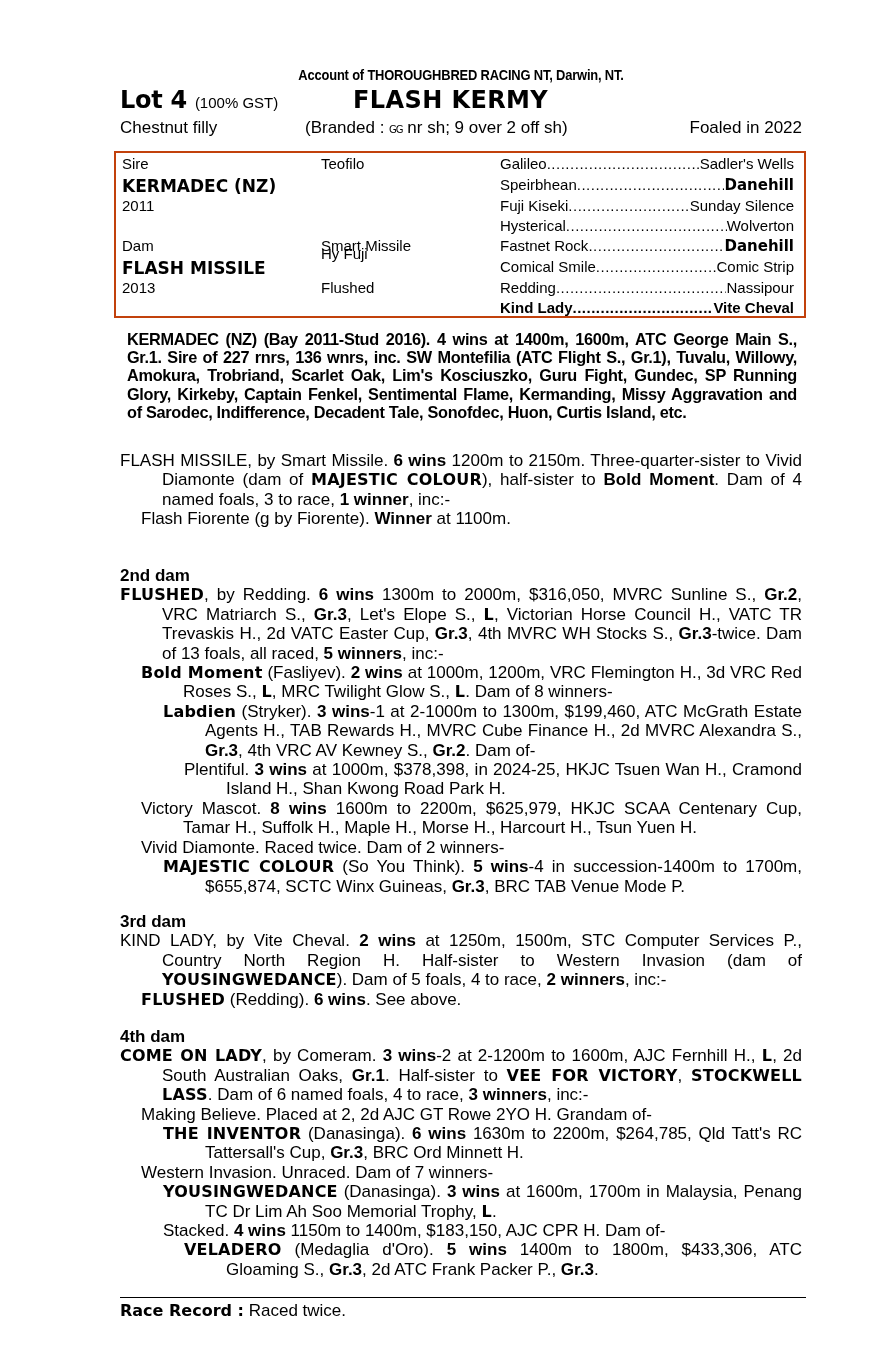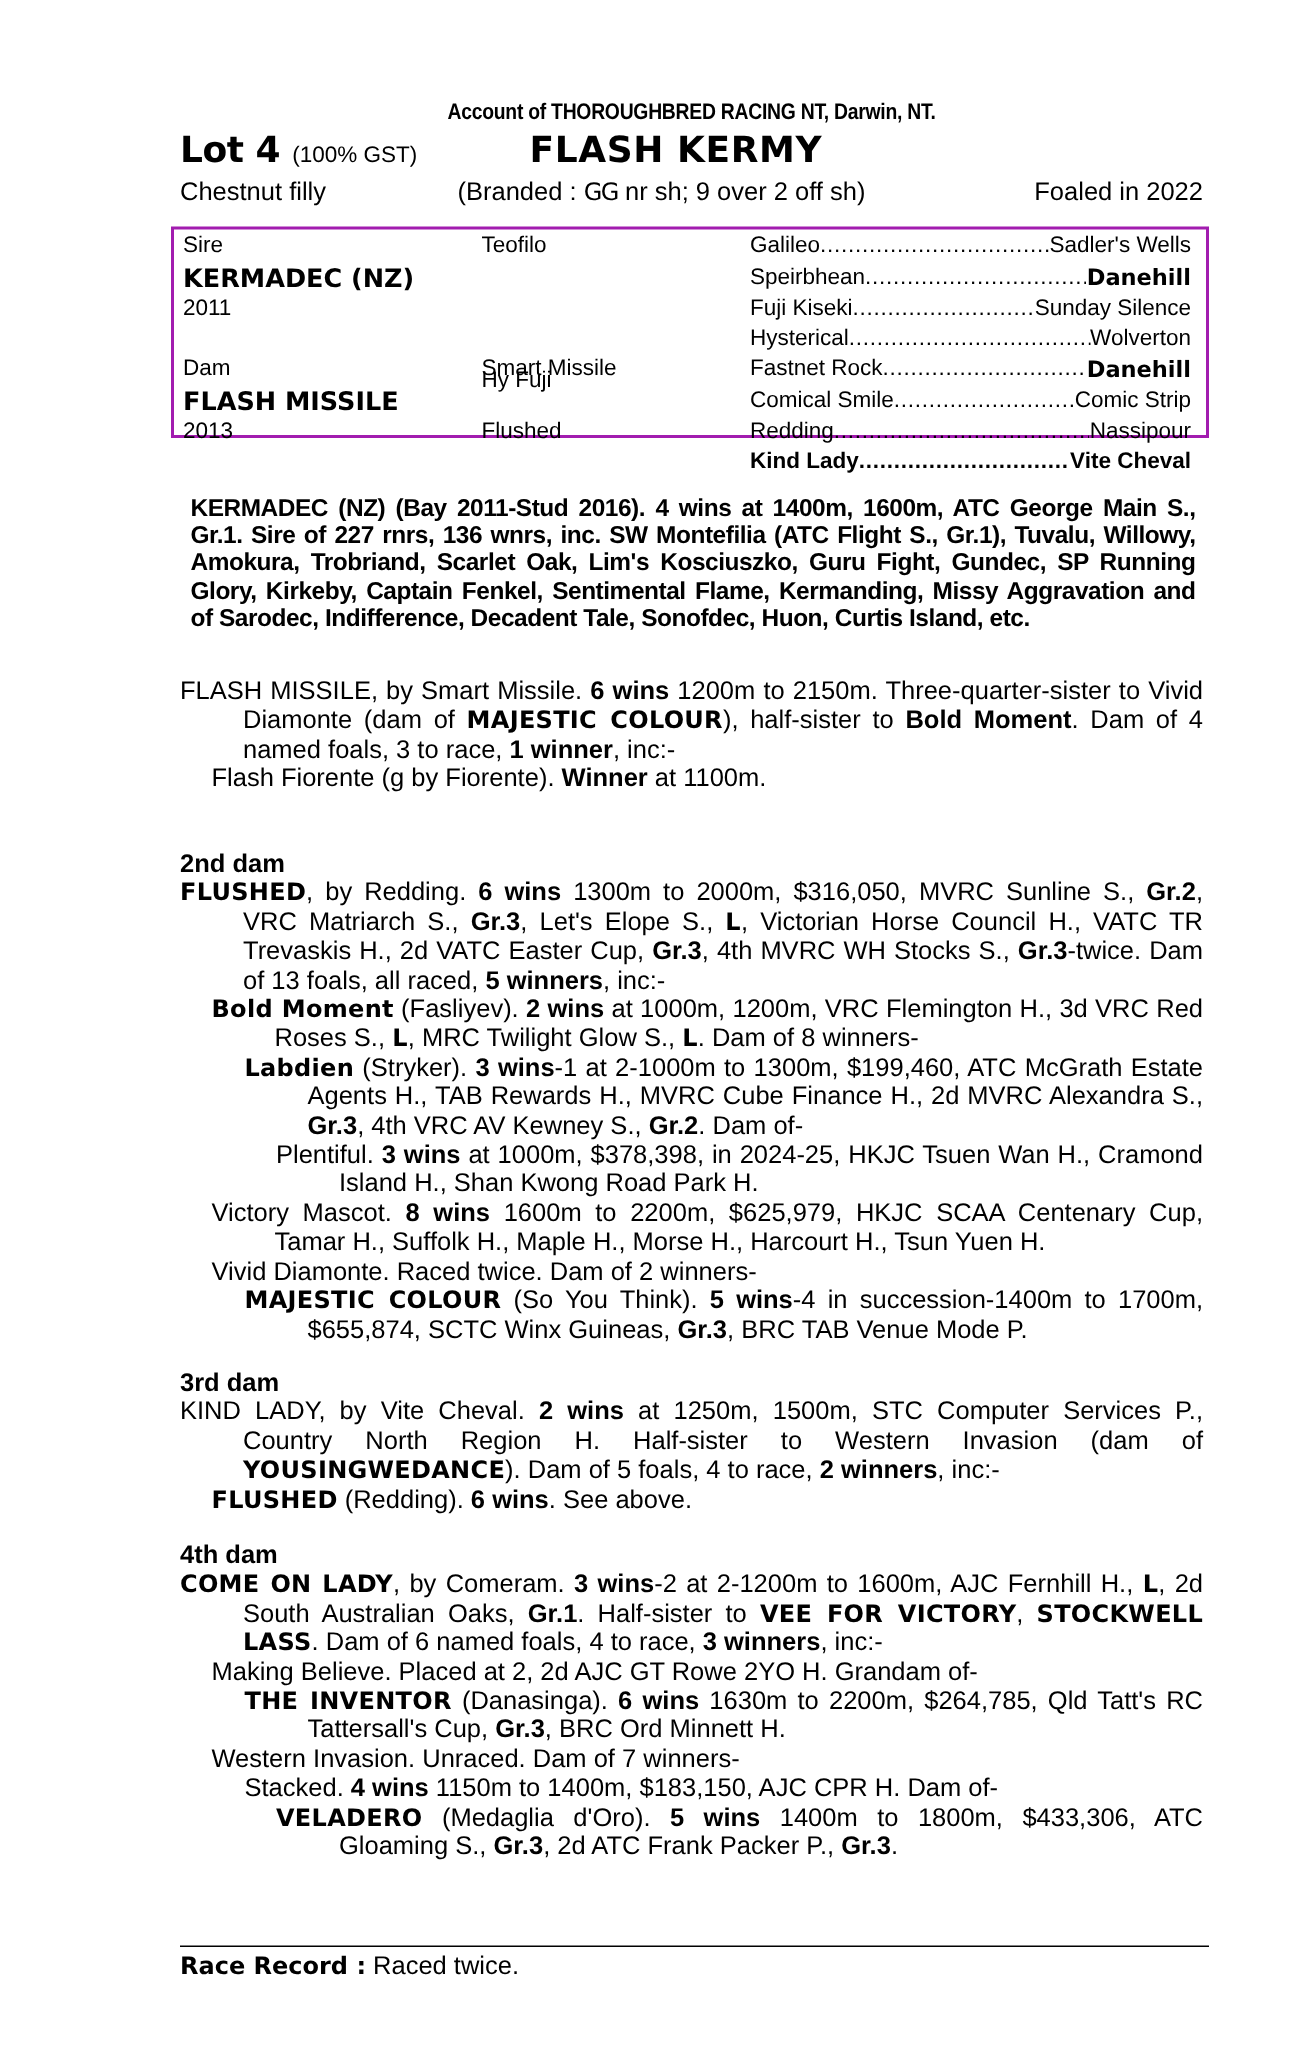--- a/index.html
+++ b/index.html
@@ -6,24 +6,24 @@
   body { width: 872px; height: 1372px; position: relative; color: #000; font-family: "Liberation Sans", sans-serif; }
   .page { position: absolute; left: 120px; top: 0; width: 682px; }
   .account { position: absolute; left: 0; top: 66px; width: 682px; text-align: center; font-weight: bold; font-size: 15px; letter-spacing: -0.2px; transform: scaleX(0.86); transform-origin: center; }
   .lot-row { position: absolute; left: 0; top: 86px; width: 682px; height: 30px; }
   .lot { position: absolute; left: 0; top: 0; font-family: "DejaVu Sans", sans-serif; font-weight: bold; font-size: 24px; letter-spacing: -0.3px; }
   .lot .gst { font-family: "Liberation Sans", sans-serif; font-weight: normal; font-size: 15px; letter-spacing: 0; }
   .horse-name { position: absolute; left: 233px; top: 0; font-family: "DejaVu Sans", sans-serif; font-weight: bold; font-size: 24px; letter-spacing: 0.4px; }
   .desc-row { position: absolute; left: 0; top: 118px; width: 682px; font-size: 17px; height: 22px; }
   .desc-row .colour { position: absolute; left: 0; }
   .desc-row .brand { position: absolute; left: 185px; }
-  .desc-row .brand .glyph { font-family: "DejaVu Sans", sans-serif; font-size: 16px; letter-spacing: -1px; }
+  .desc-row .brand .glyph { font-family: "DejaVu Sans", sans-serif; font-size: 10px; letter-spacing: -1px; }
   .desc-row .foaled { position: absolute; right: 0; }
 
-  .pedigree { position: absolute; left: -6px; top: 151px; width: 692px; height: 141px; border: 2px solid #a21caf; box-sizing: border-box; }
+  .pedigree { position: absolute; left: -6px; top: 151px; width: 692px; height: 167px; border: 2px solid #c2410c; box-sizing: border-box; }
   .ped-cell { position: absolute; font-size: 15px; white-space: nowrap; }
   .ped-cell.big { font-family: "DejaVu Sans", sans-serif; font-weight: bold; font-size: 17px; }
   .gen3 { position: absolute; left: 384px; width: 294px; font-size: 15px; display: flex; white-space: nowrap; }
   .gen3 .n { flex: 0 0 auto; }
   .gen3 .dots { flex: 1 1 auto; overflow: hidden; white-space: nowrap; letter-spacing: 0.5px; }
   .gen3 .dots::before { content: "........................................................................................................................"; }
   .gen3 .s { flex: 0 0 auto; }
   .gen3 .s.bold { font-family: "DejaVu Sans", sans-serif; font-weight: bold; }
 
   .sire-blurb { position: absolute; left: 7px; top: 330px; width: 670px; font-weight: bold; font-size: 16.3px; line-height: 18.2px; text-align: justify; letter-spacing: -0.3px; }
@@ -137,20 +137,21 @@
     <div class="para l0"><span>KIND LADY, by Vite Cheval. </span><span class="b">2 wins</span><span> at 1250m, 1500m, STC Computer Services P., Country North Region H. Half-sister to Western Invasion (dam of </span><span class="bk">YOUSINGWEDANCE</span><span>). Dam of 5 foals, 4 to race, </span><span class="b">2 winners</span><span>, inc:-</span></div>
     <div class="para l1"><span class="bk">FLUSHED</span><span> (Redding). </span><span class="b">6 wins</span><span>. See above.</span></div>
   </div>
 
   <div class="section" style="top:1027px;">
     <div class="sec-title">4th dam</div>
     <div class="para l0"><span class="bk">COME ON LADY</span><span>, by Comeram. </span><span class="b">3 wins</span><span>-2 at 2-1200m to 1600m, AJC Fernhill H., </span><span class="bk">L</span><span>, 2d South Australian Oaks, </span><span class="b">Gr.1</span><span>. Half-sister to </span><span class="bk">VEE FOR VICTORY</span><span>, </span><span class="bk">STOCKWELL LASS</span><span>. Dam of 6 named foals, 4 to race, </span><span class="b">3 winners</span><span>, inc:-</span></div>
     <div class="para l1"><span>Making Believe. Placed at 2, 2d AJC GT Rowe 2YO H. Grandam of-</span></div>
     <div class="para l2"><span class="bk">THE INVENTOR</span><span> (Danasinga). </span><span class="b">6 wins</span><span> 1630m to 2200m, $264,785, Qld Tatt's RC Tattersall's Cup, </span><span class="b">Gr.3</span><span>, BRC Ord Minnett H.</span></div>
     <div class="para l1"><span>Western Invasion. Unraced. Dam of 7 winners-</span></div>
+    <div class="para l2"><span class="bk">YOUSINGWEDANCE</span><span> (Danasinga). </span><span class="b">3 wins</span><span> at 1600m, 1700m in Malaysia, Penang TC Dr Lim Ah Soo Memorial Trophy, </span><span class="bk">L</span><span>.</span></div>
     <div class="para l2"><span>Stacked. </span><span class="b">4 wins</span><span> 1150m to 1400m, $183,150, AJC CPR H. Dam of-</span></div>
     <div class="para l3"><span class="bk">VELADERO</span><span> (Medaglia d'Oro). </span><span class="b">5 wins</span><span> 1400m to 1800m, $433,306, ATC Gloaming S., </span><span class="b">Gr.3</span><span>, 2d ATC Frank Packer P., </span><span class="b">Gr.3</span><span>.</span></div>
   </div>
 
   <div class="race-record">
     <span class="label">Race Record :</span><span> Raced twice.</span>
   </div>
 
 </div>
 

